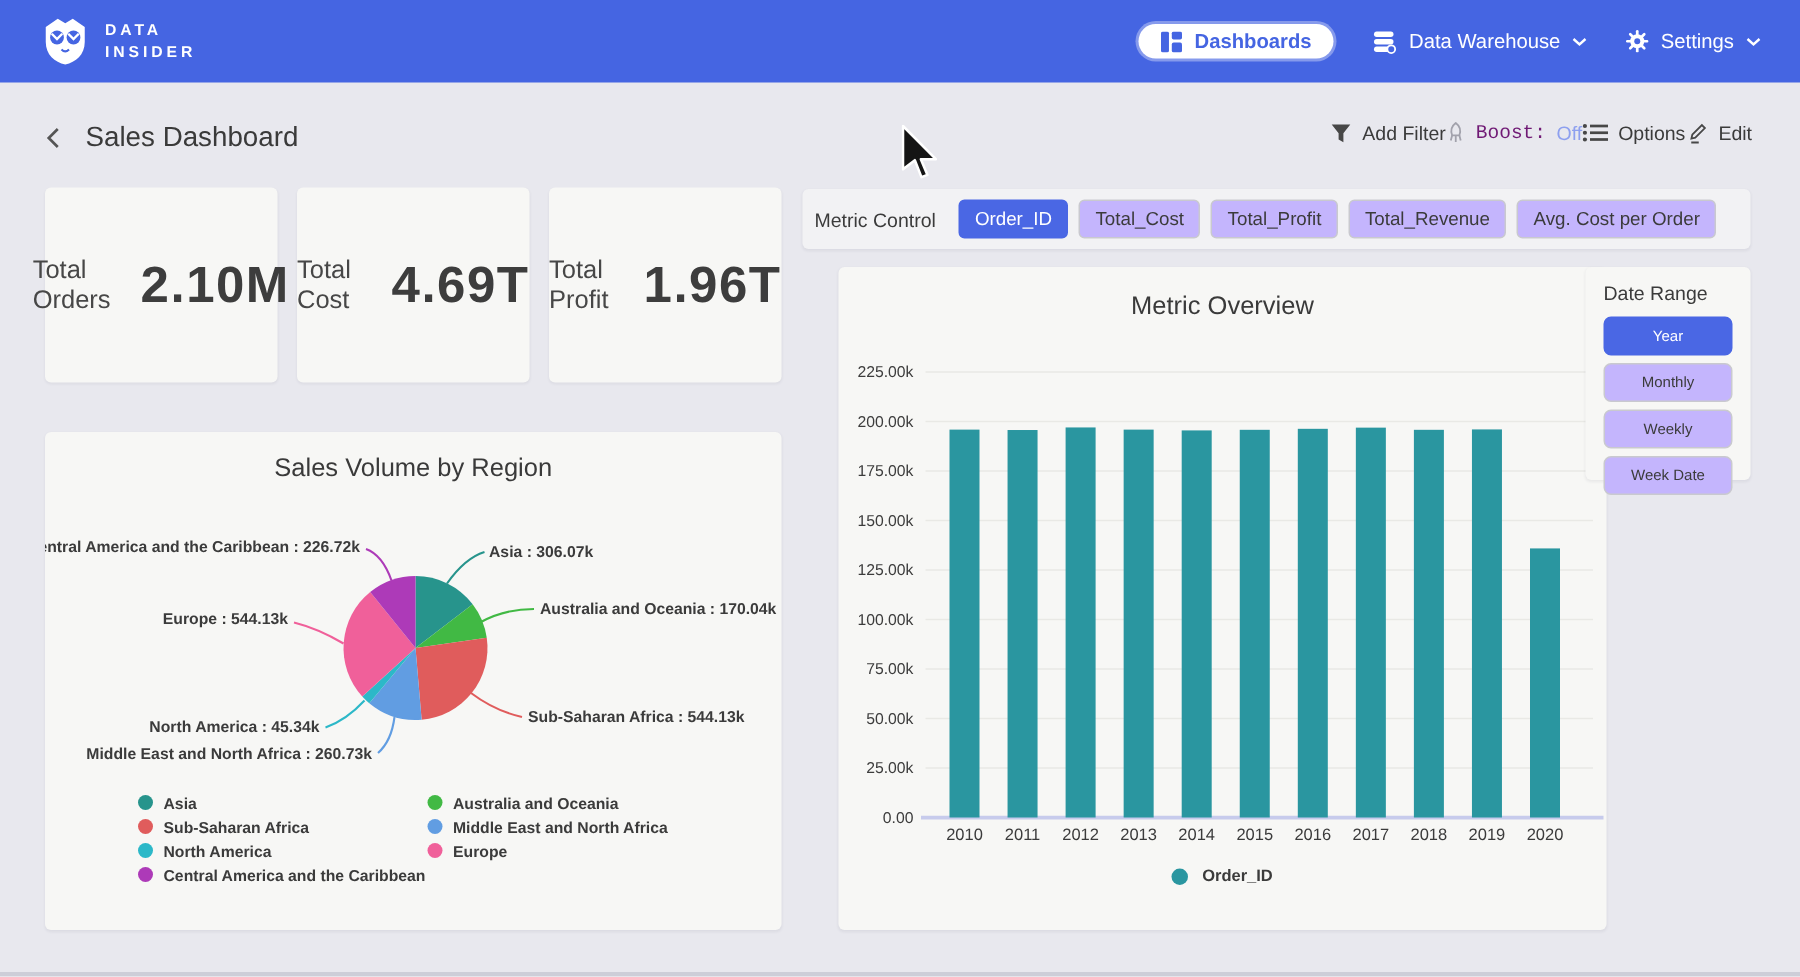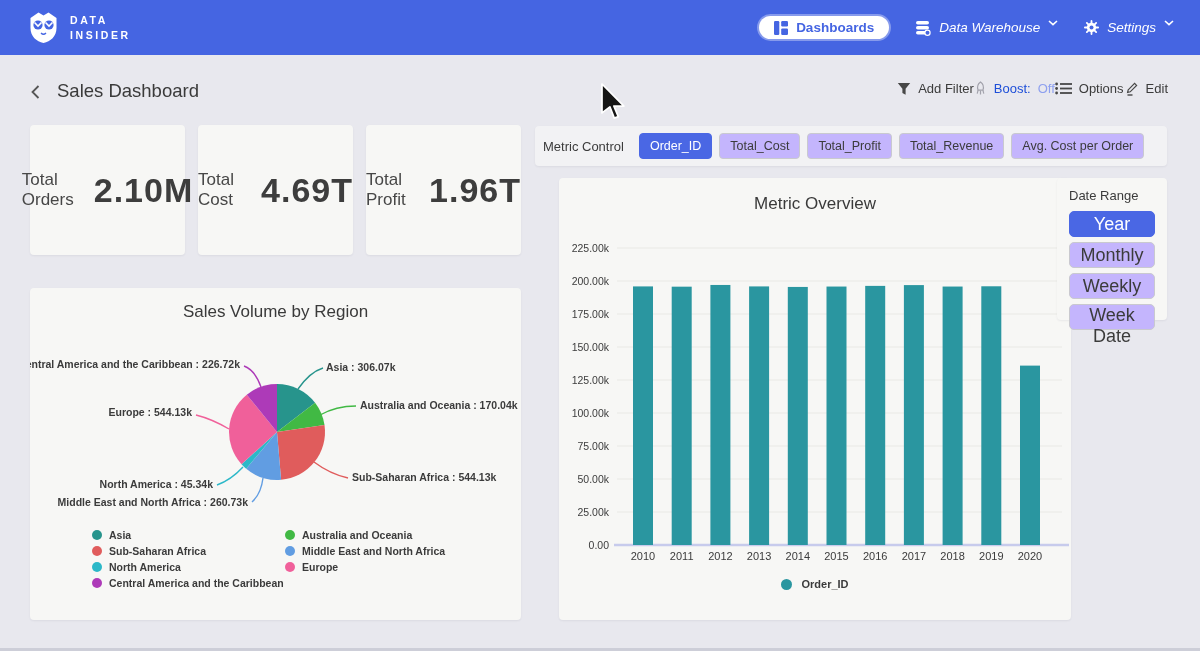--- a/index.html
+++ b/index.html
@@ -4,30 +4,30 @@
 <style>
   html,body{margin:0;padding:0;background:#e8e8ee;}
   body{font-family:"Liberation Sans",sans-serif;-webkit-font-smoothing:antialiased;}
   #screen{position:relative;width:1200px;height:651px;background:var(--page-bg,#e8e8ee);overflow:hidden;}
 
   
   .navbar{position:absolute;left:0;top:0;width:1200px;height:55px;background:var(--accent,#4565e2);}
   .brand{position:absolute;left:28px;top:11px;display:flex;align-items:center;gap:11px;}
   .brand-text{color:#fff;font-size:10.5px;font-weight:bold;letter-spacing:2.6px;line-height:15px;}
   .nav-right{position:absolute;right:26px;top:0;height:55px;display:flex;align-items:center;gap:26px;}
-  .nav-item{display:flex;gap:8px;color:#fff;font-size:13.5px;cursor:default;font-style:italic;}
+  .nav-item{display:flex;align-items:center;gap:8px;color:#fff;font-size:13.5px;cursor:default;}
   .nav-pill{background:#fff;color:var(--accent,#4565e2);border-radius:17px;padding:4px 15px;font-weight:bold;
             display:flex;gap:8px;align-items:center;font-size:13.5px;box-shadow:0 0 0 2px rgba(255,255,255,.35);}
 
   
   .back-btn{position:absolute;left:27px;top:83px;width:18px;height:18px;}
   .page-title{position:absolute;left:57px;top:80px;font-size:18.5px;color:#3a3a3a;}
   .header-actions{position:absolute;right:32px;top:81px;display:flex;align-items:center;}
   .h-action{display:flex;align-items:center;gap:7px;font-size:13px;color:#3b3b3b;}
-  .boost-label{color:#1d4ed8;}
+  .boost-label{color:#701a75;font-family:Liberation Mono, monospace;}
   .boost-state{color:#8ea0ef;}
 
   
   .card{position:absolute;background:#f7f7f5;border-radius:4px;box-shadow:0 1px 2px rgba(60,60,90,.08);}
   .kpi{width:155px;height:130px;top:125px;display:flex;align-items:center;justify-content:center;gap:20px;}
   .kpi-label{font-size:17px;color:#474747;}
   .kpi-value{font-size:34px;font-weight:bold;color:#3d3d3d;letter-spacing:1px;}
 
   
   .metric-strip{left:535px;top:126px;width:632px;height:40px;background:#f2f2f4;display:flex;align-items:center;gap:7px;padding-left:8px;box-sizing:border-box;}
@@ -42,21 +42,21 @@
   .chart-title{position:absolute;left:0;top:16px;width:100%;text-align:center;font-size:17px;color:#3a3a3a;}
   .chart-svg{position:absolute;left:0;top:0;}
   .bar-legend{position:absolute;left:0;top:400px;width:100%;display:flex;align-items:center;justify-content:center;gap:9px;}
   .legend-dot{width:11px;height:11px;border-radius:50%;background:#2a96a0;}
   .bar-legend span.lbl{font-size:11px;font-weight:bold;color:#3b3b3b;}
   svg text{font-family:"Liberation Sans",sans-serif;}
 
   
   .date-card{left:1057px;top:178px;width:110px;height:142px;padding:10px 0 0 12px;box-sizing:border-box;}
   .date-label{font-size:13px;color:#3b3b3b;margin-bottom:8px;}
-  .date-btn{display:block;width:86px;height:26px;margin-bottom:5px;text-align:center;font-size:18px;padding:0;border-radius:5px;}
+  .date-btn{display:block;width:86px;height:26px;margin-bottom:5px;text-align:center;font-size:10px;padding:0;border-radius:5px;}
 
   .bottom-edge{position:absolute;left:0;top:648px;width:1200px;height:3px;background:#cdced8;}
   .cursor{position:absolute;left:601px;top:83px;pointer-events:none;}
 </style>
 </head>
 <body>
 
 <div id="screen">
 
   <div class="navbar">

